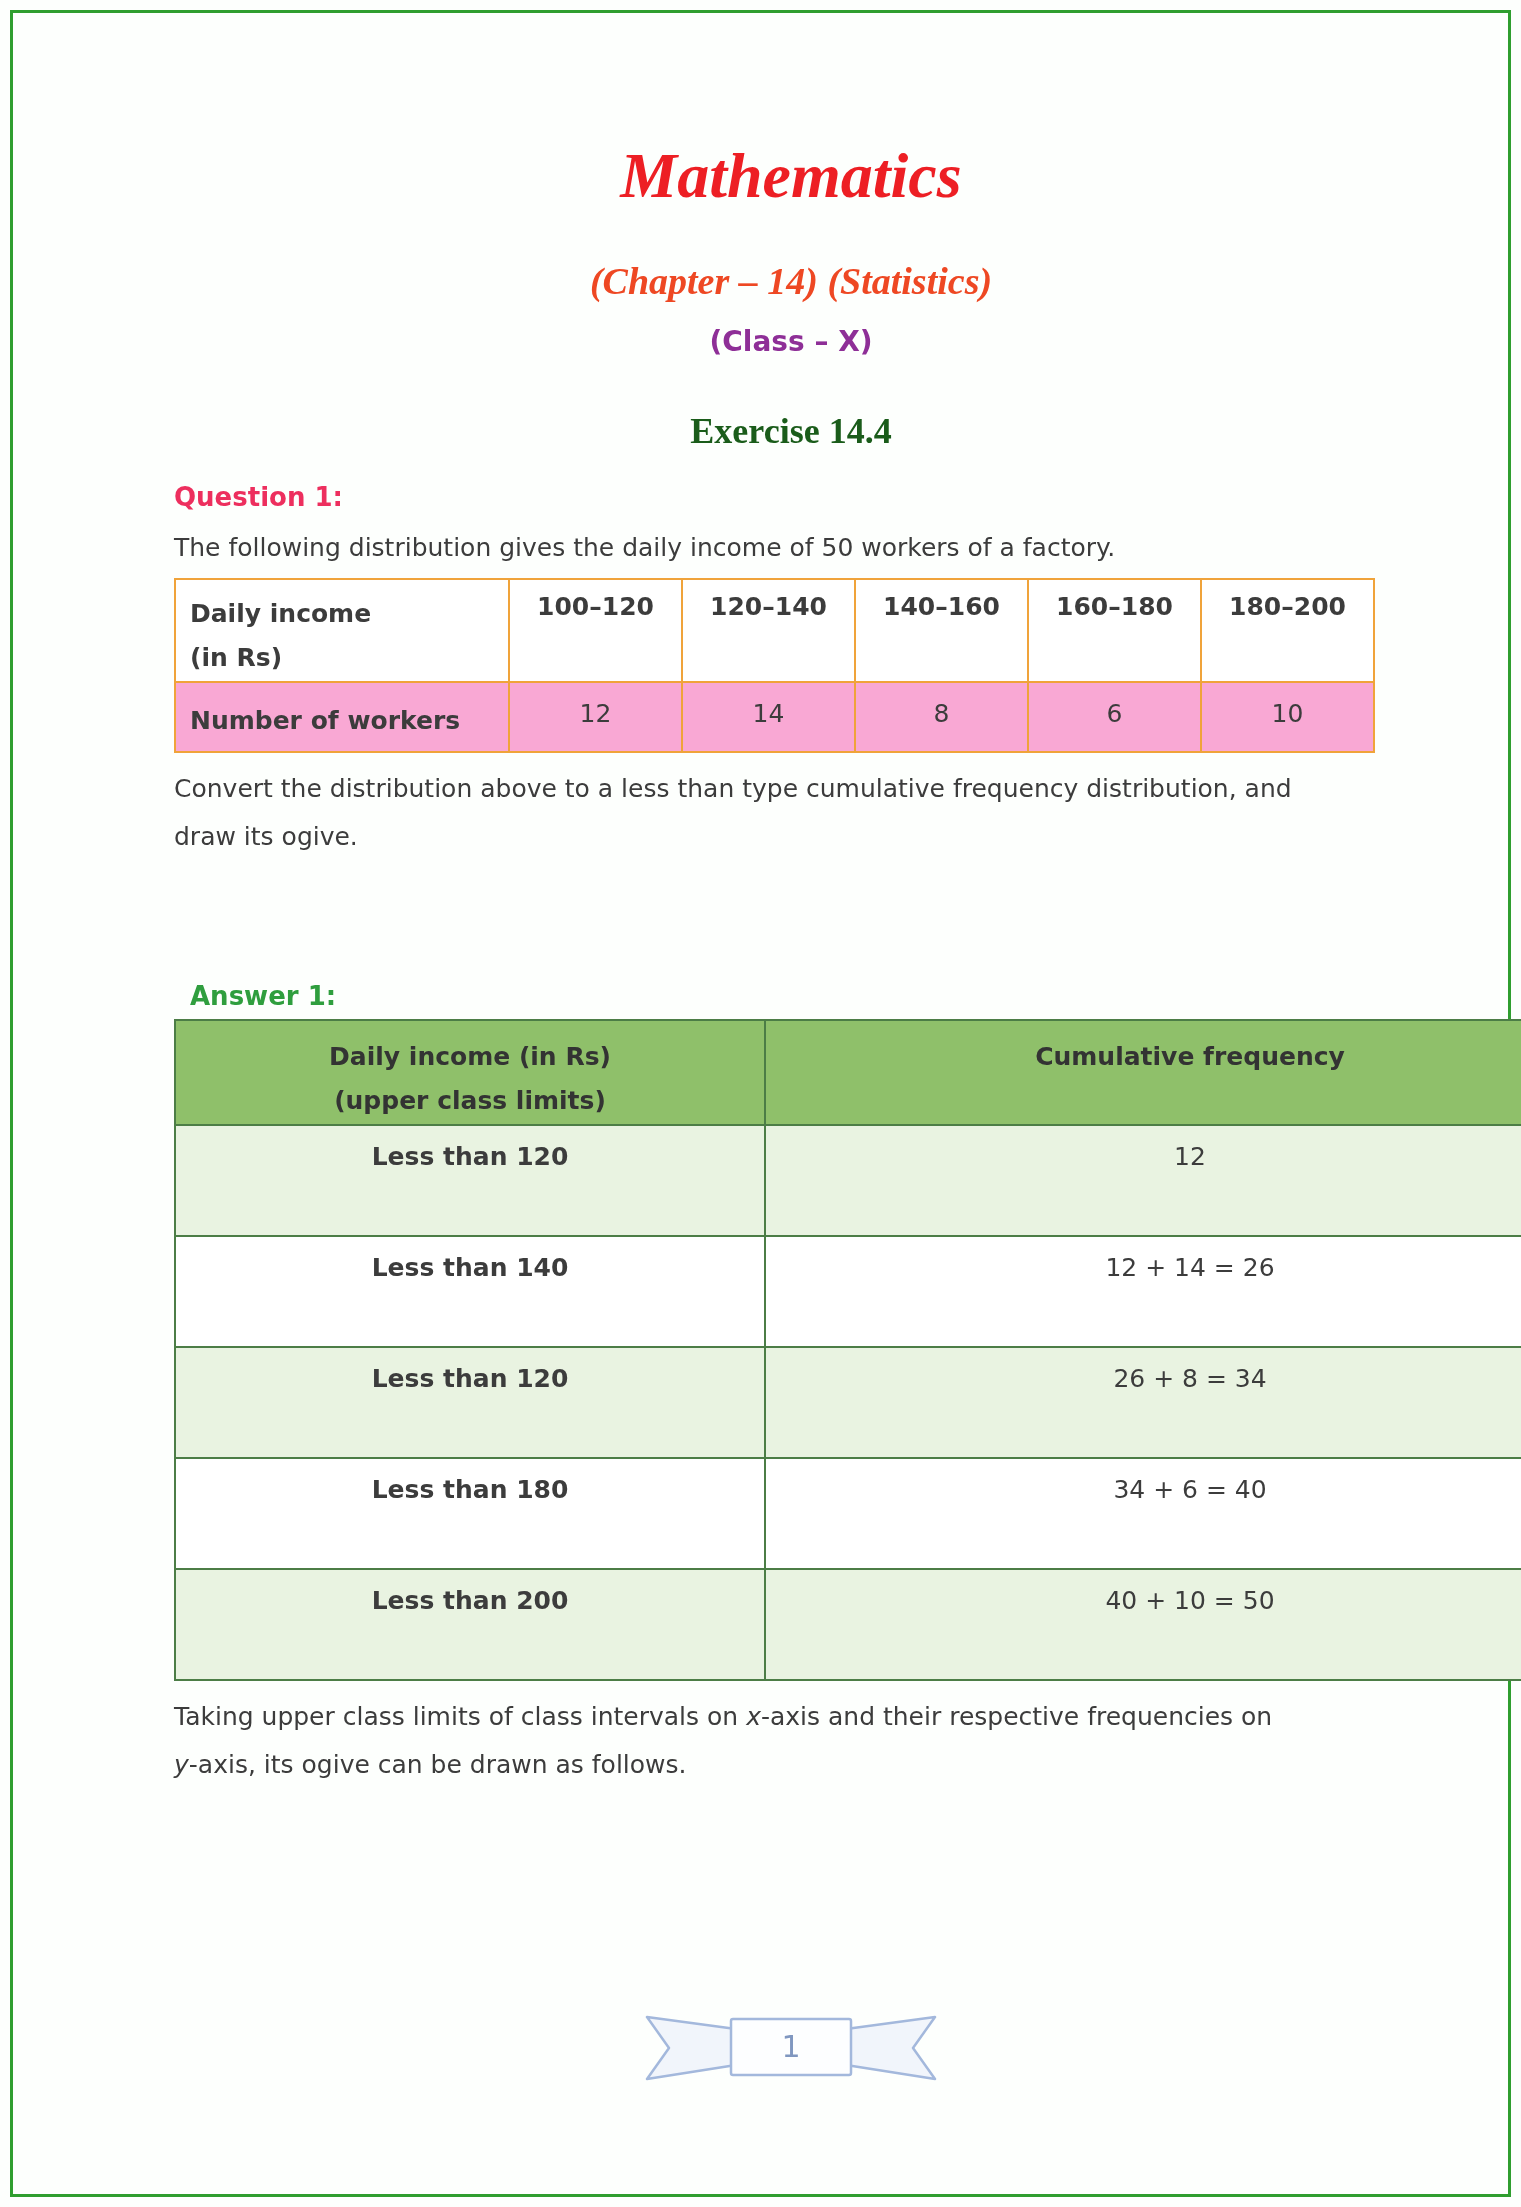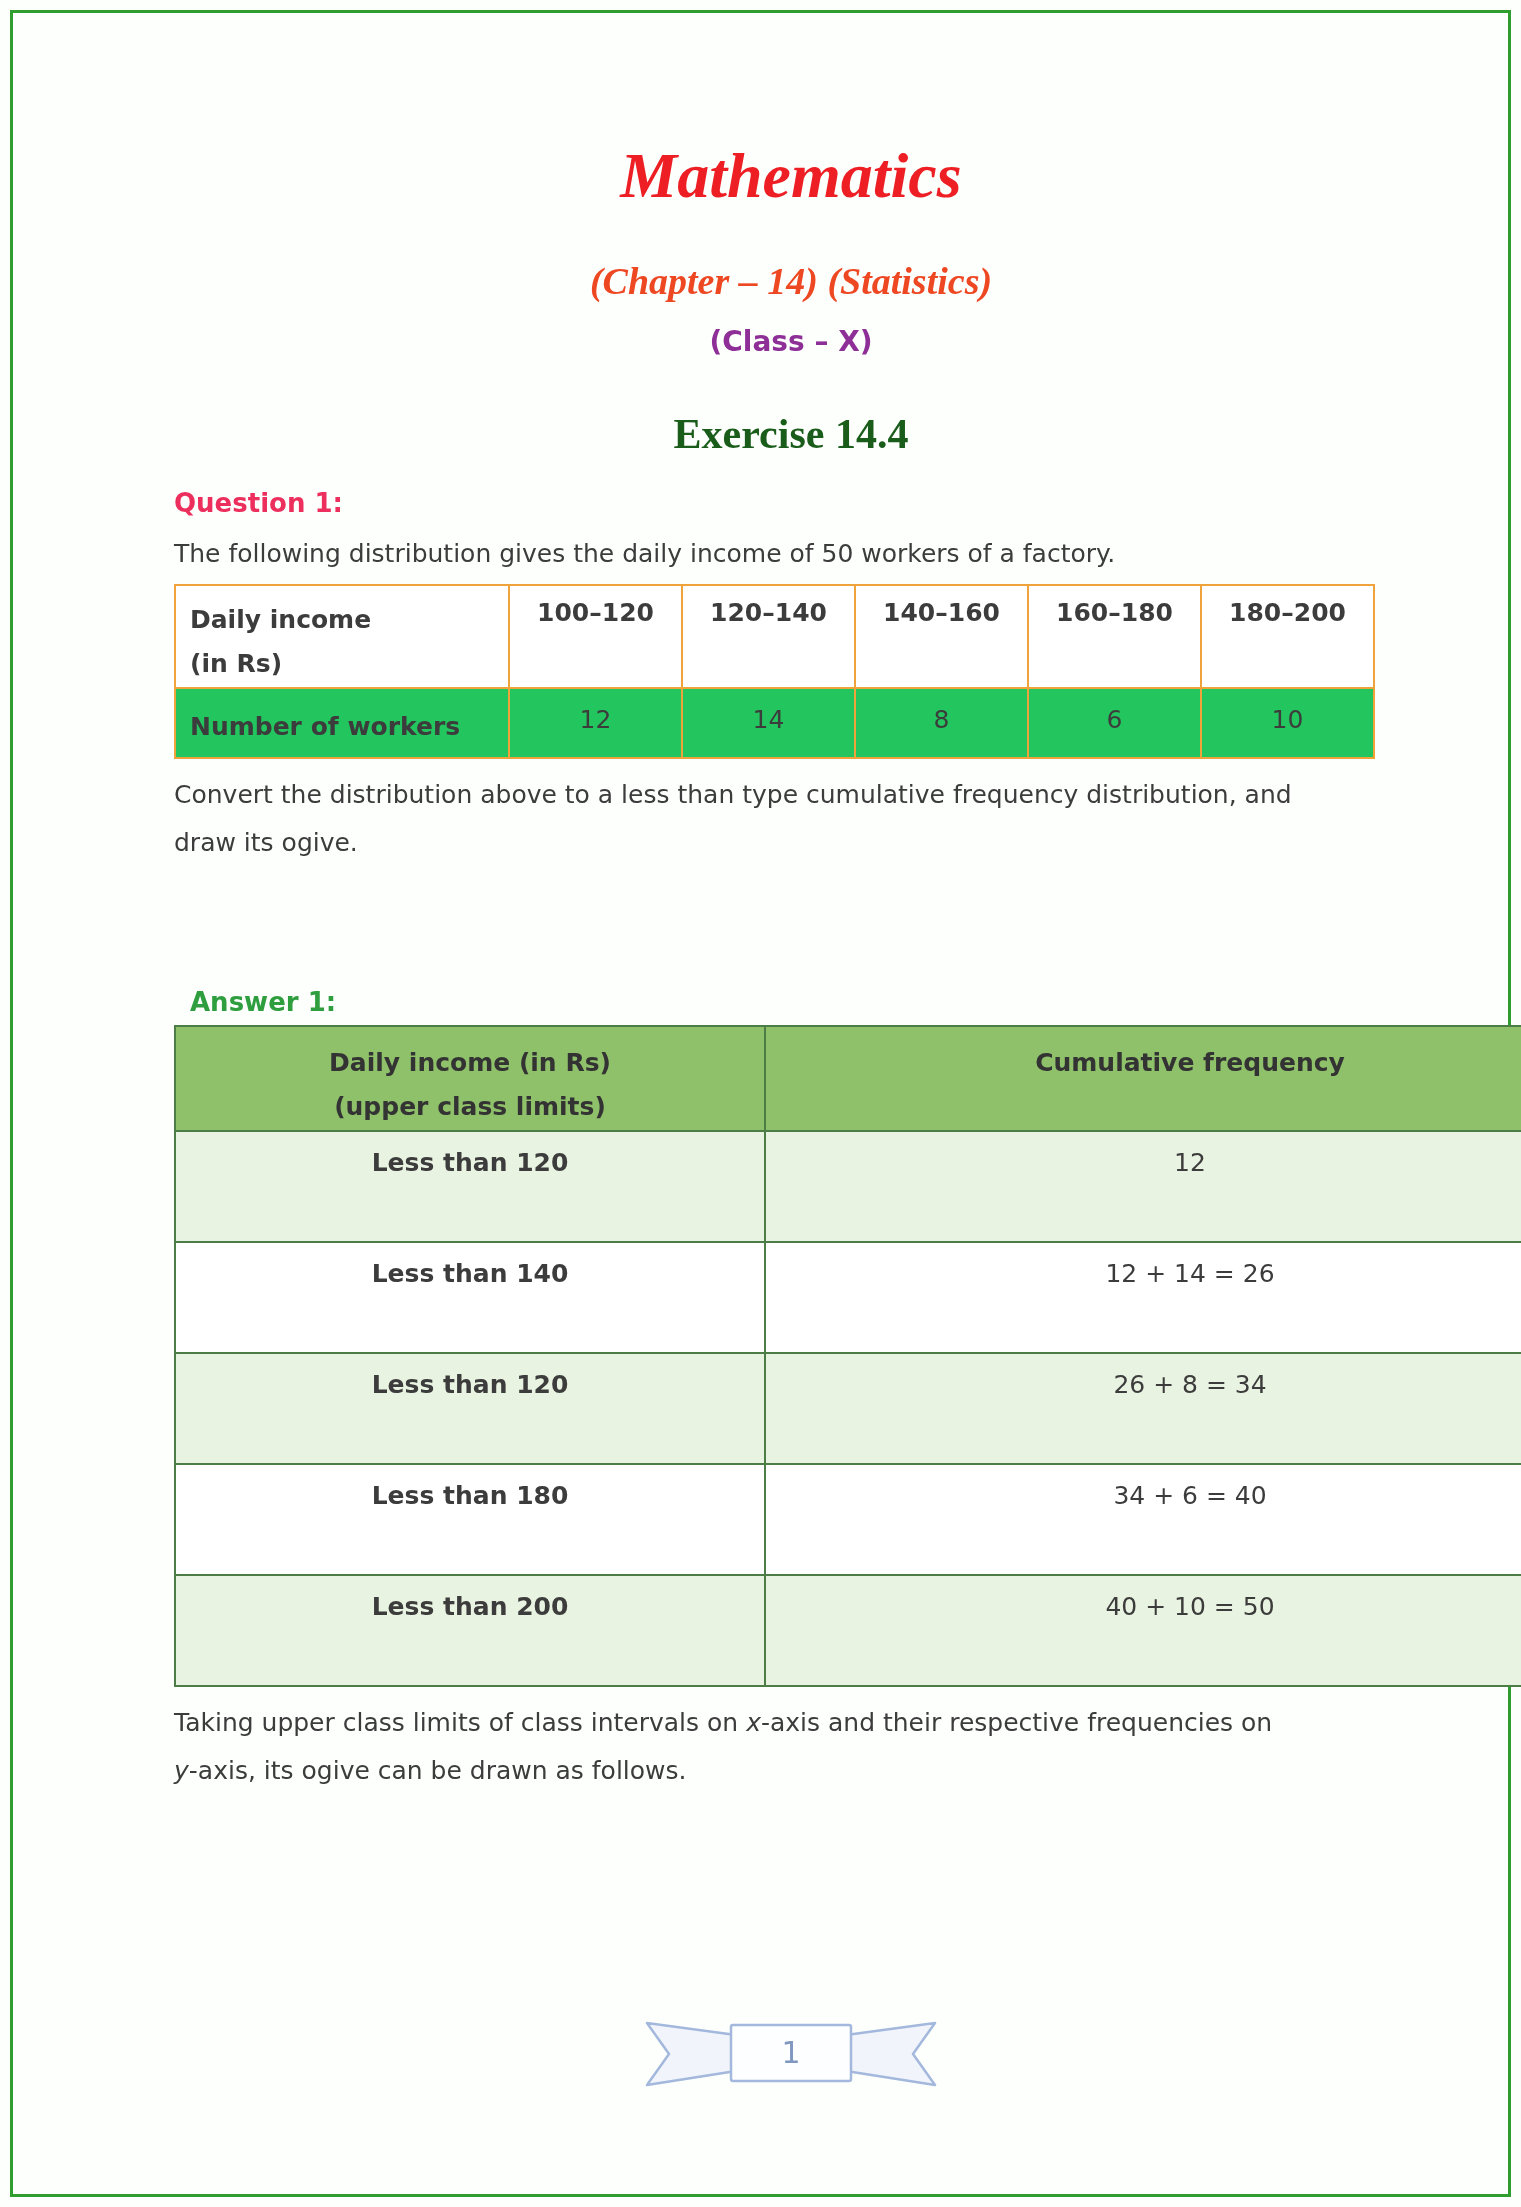--- a/index.html
+++ b/index.html
@@ -43,21 +43,21 @@
     text-align: center;
     font-weight: bold;
     font-size: 28px;
     color: #8e2f97;
   }
   .exercise-title {
     margin: 52px 0 0 0;
     text-align: center;
     font-family: "Liberation Serif", "DejaVu Serif", serif;
     font-weight: bold;
-    font-size: 42px;
+    font-size: 36px;
     color: #1a5c1a;
   }
   .q-label {
     margin: 30px 0 0 0;
     font-weight: bold;
     font-size: 26px;
     color: #ed2f5e;
   }
   .a-label {
     margin: 120px 0 0 16px;
@@ -82,21 +82,21 @@
     padding-left: 28px;
   }
   table.q-table td {
     border: 2px solid #f0a33a;
     font-size: 25px;
     vertical-align: top;
     padding-top: 12px;
     background: #ffffff;
   }
   table.q-table tr.q-row1 td { height: 95px; box-sizing: border-box; }
-  table.q-table tr.q-row2 td { height: 70px; box-sizing: border-box; background: #22c55e; padding-top: 16px; }
+  table.q-table tr.q-row2 td { height: 70px; box-sizing: border-box; background: #f9a8d4; padding-top: 16px; }
   td.q-label-cell {
     width: 334px;
     font-weight: bold;
     text-align: left;
     padding-left: 14px;
     line-height: 44px;
   }
   td.q-int { font-weight: bold; text-align: center; }
   td.q-val { text-align: center; }
 

